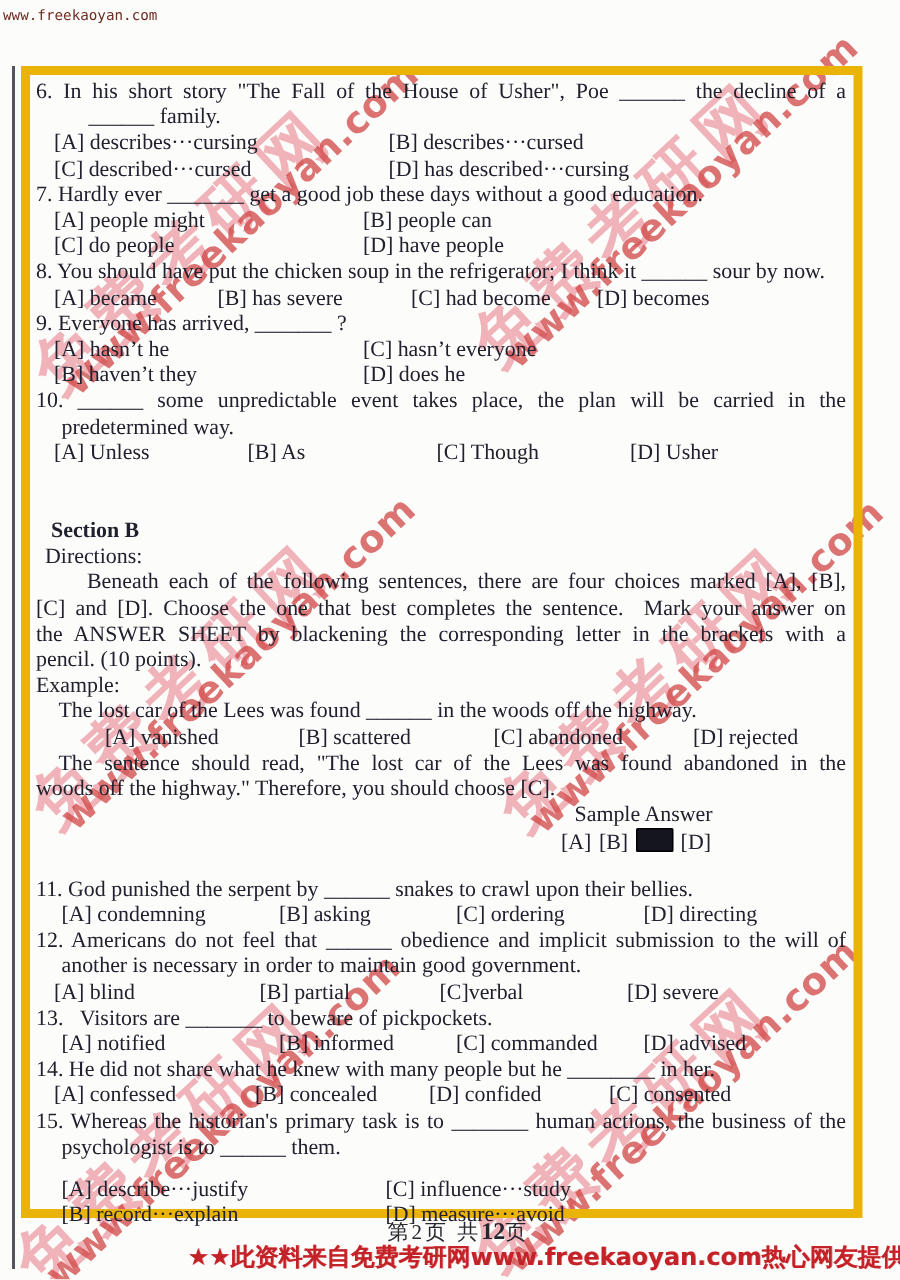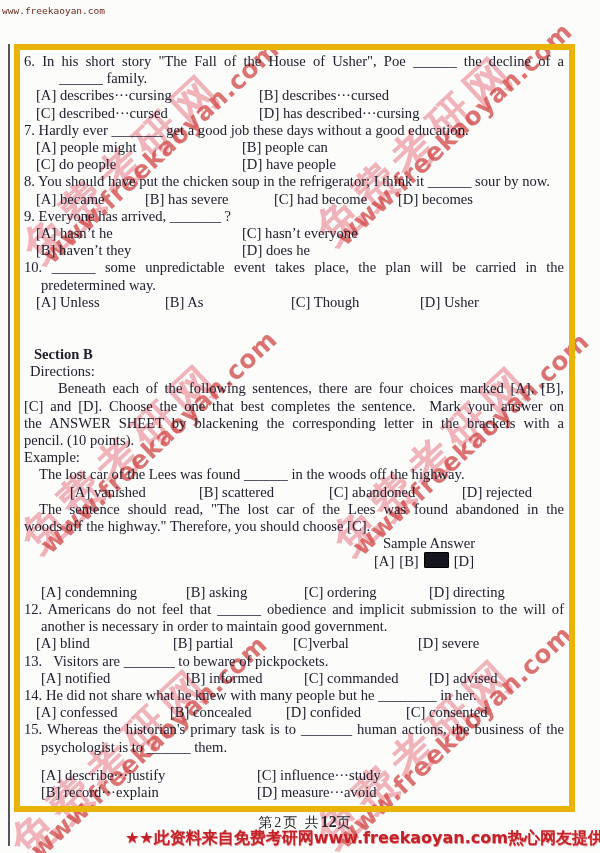--- a/index.html
+++ b/index.html
@@ -203,20 +203,21 @@
           <div data-name="explanation-line">woods off the highway." Therefore, you should choose [C].</div>
         </div>
       <div class="sample-answer" data-name="sample-answer-block">
         <div class="sa-label" data-name="sample-answer-label">Sample Answer</div>
         <div class="sa-opts" id="sa-opts" data-name="sample-answer-options"><span data-name="sample-option">[A]</span><span data-name="sample-option">[B]</span><span class="blacked" data-name="blackened-answer-c"></span><span data-name="sample-option">[D]</span></div>
       </div>
     </div>
 
     <div id="qb" data-name="section-b-questions">
         <div class="q" data-name="question-11">
+          <div class="qline first" data-name="question-line"><span class="qnum" data-name="question-number">11.</span> God punished the serpent by ______ snakes to crawl upon their bellies.</div>
           <div class="opt-row cols-4" data-name="options-row">
             <span class="opt" data-name="option">[A] condemning</span>
             <span class="opt" data-name="option">[B] asking</span>
             <span class="opt" data-name="option">[C] ordering</span>
             <span class="opt" data-name="option">[D] directing</span>
           </div>
         </div>
         <div class="q" data-name="question-12">
           <div class="qline first" data-name="question-line"><span class="qnum" data-name="question-number">12.</span> Americans do not feel that ______ obedience and implicit submission to the will of</div>
           <div class="qline" data-name="question-line">another is necessary in order to maintain good government.</div>

